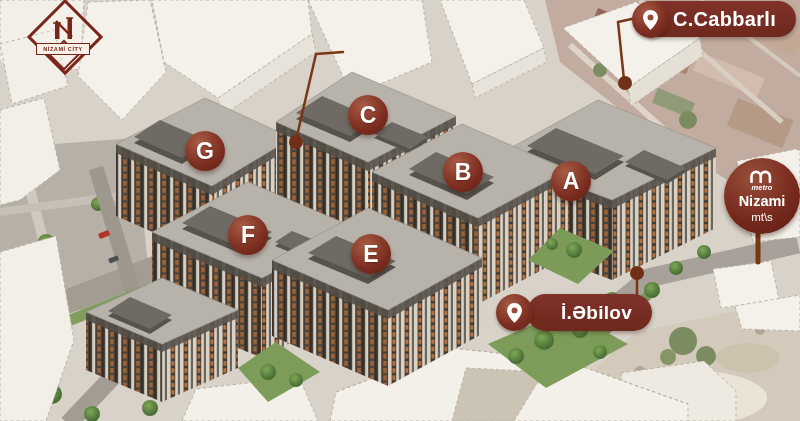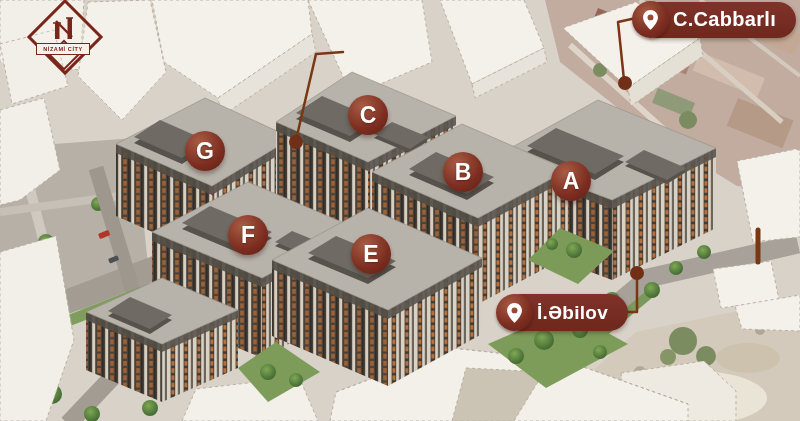--- a/index.html
+++ b/index.html
@@ -4,21 +4,21 @@
 <style>
   html,body{margin:0;padding:0;background:#222;}
   .stage{
     position:relative;width:800px;height:421px;overflow:hidden;
     background:#d8d2c9;
     font-family:"Liberation Sans","DejaVu Sans",sans-serif;
   }
   .stage svg.scene{position:absolute;left:0;top:0;}
 
   
-  .pin-label{position:absolute;display:flex;align-items:center;z-index:30;}
+  .pin-label{position:absolute;display:flex;align-items:flex-start;z-index:30;}
   .pin-label .pill{
     background:linear-gradient(#80322a,#6e281c);
     border-radius:999px;color:#fff;font-weight:bold;
     display:flex;align-items:center;
     padding:0 20px 0 34px;margin-left:-30px;
     box-shadow:0 2px 4px rgba(40,15,5,.35);
     letter-spacing:.3px;white-space:nowrap;
   }
   .pin-ball{
     position:relative;z-index:2;flex:none;border-radius:50%;
@@ -334,30 +334,38 @@
 
   <div class="pin-label" style="left:632px;top:1px;">
     <span class="pin-ball" style="width:37px;height:37px;">
       <svg width="17" height="22" viewBox="0 0 24 30">
         <path fill="#fff" fill-rule="evenodd" d="M12,1 C6.2,1 1.5,5.7 1.5,11.5 C1.5,19.5 12,29 12,29 C12,29 22.5,19.5 22.5,11.5 C22.5,5.7 17.8,1 12,1 Z M12,15.5 a4.2,4.2 0 1 1 0,-8.4 a4.2,4.2 0 0 1 0,8.4 Z"></path>
       </svg>
     </span>
     <span class="pill" style="height:36px;font-size:20px;">C.Cabbarlı</span>
   </div>
 
-  <div class="pin-label" style="left:496px;top:294px;">
+  <div class="pin-label" style="left:496px;top:294px;gap:24px;">
     <span class="pin-ball" style="width:37px;height:37px;">
       <svg width="17" height="22" viewBox="0 0 24 30">
         <path fill="#fff" fill-rule="evenodd" d="M12,1 C6.2,1 1.5,5.7 1.5,11.5 C1.5,19.5 12,29 12,29 C12,29 22.5,19.5 22.5,11.5 C22.5,5.7 17.8,1 12,1 Z M12,15.5 a4.2,4.2 0 1 1 0,-8.4 a4.2,4.2 0 0 1 0,8.4 Z"></path>
       </svg>
     </span>
     <span class="pill" style="height:37px;font-size:19px;">İ.Əbilov</span>
   </div>
 
   <div class="bmark" style="left:551px;top:161px;">A</div>
   <div class="bmark" style="left:443px;top:152px;">B</div>
   <div class="bmark" style="left:348px;top:95px;">C</div>
   <div class="bmark" style="left:351px;top:234px;">E</div>
   <div class="bmark" style="left:228px;top:215px;">F</div>
   <div class="bmark" style="left:185px;top:131px;">G</div>
 
+  <div class="metro-badge">
+    <svg width="26" height="14" viewBox="0 0 26 14">
+      <path d="M2.5,13 V7.5 a4.6,4.6 0 0 1 9.2,0 V13 M11.7,7.5 a4.6,4.6 0 0 1 9.2,0 V13" fill="none" stroke="#fff" stroke-width="2.6" stroke-linecap="round"></path>
+    </svg>
+    <span class="m-metro">metro</span>
+    <span class="m-name">Nizami</span>
+    <span class="m-type">mt\s</span>
+  </div>
 
 </div>
 
 </body></html>

